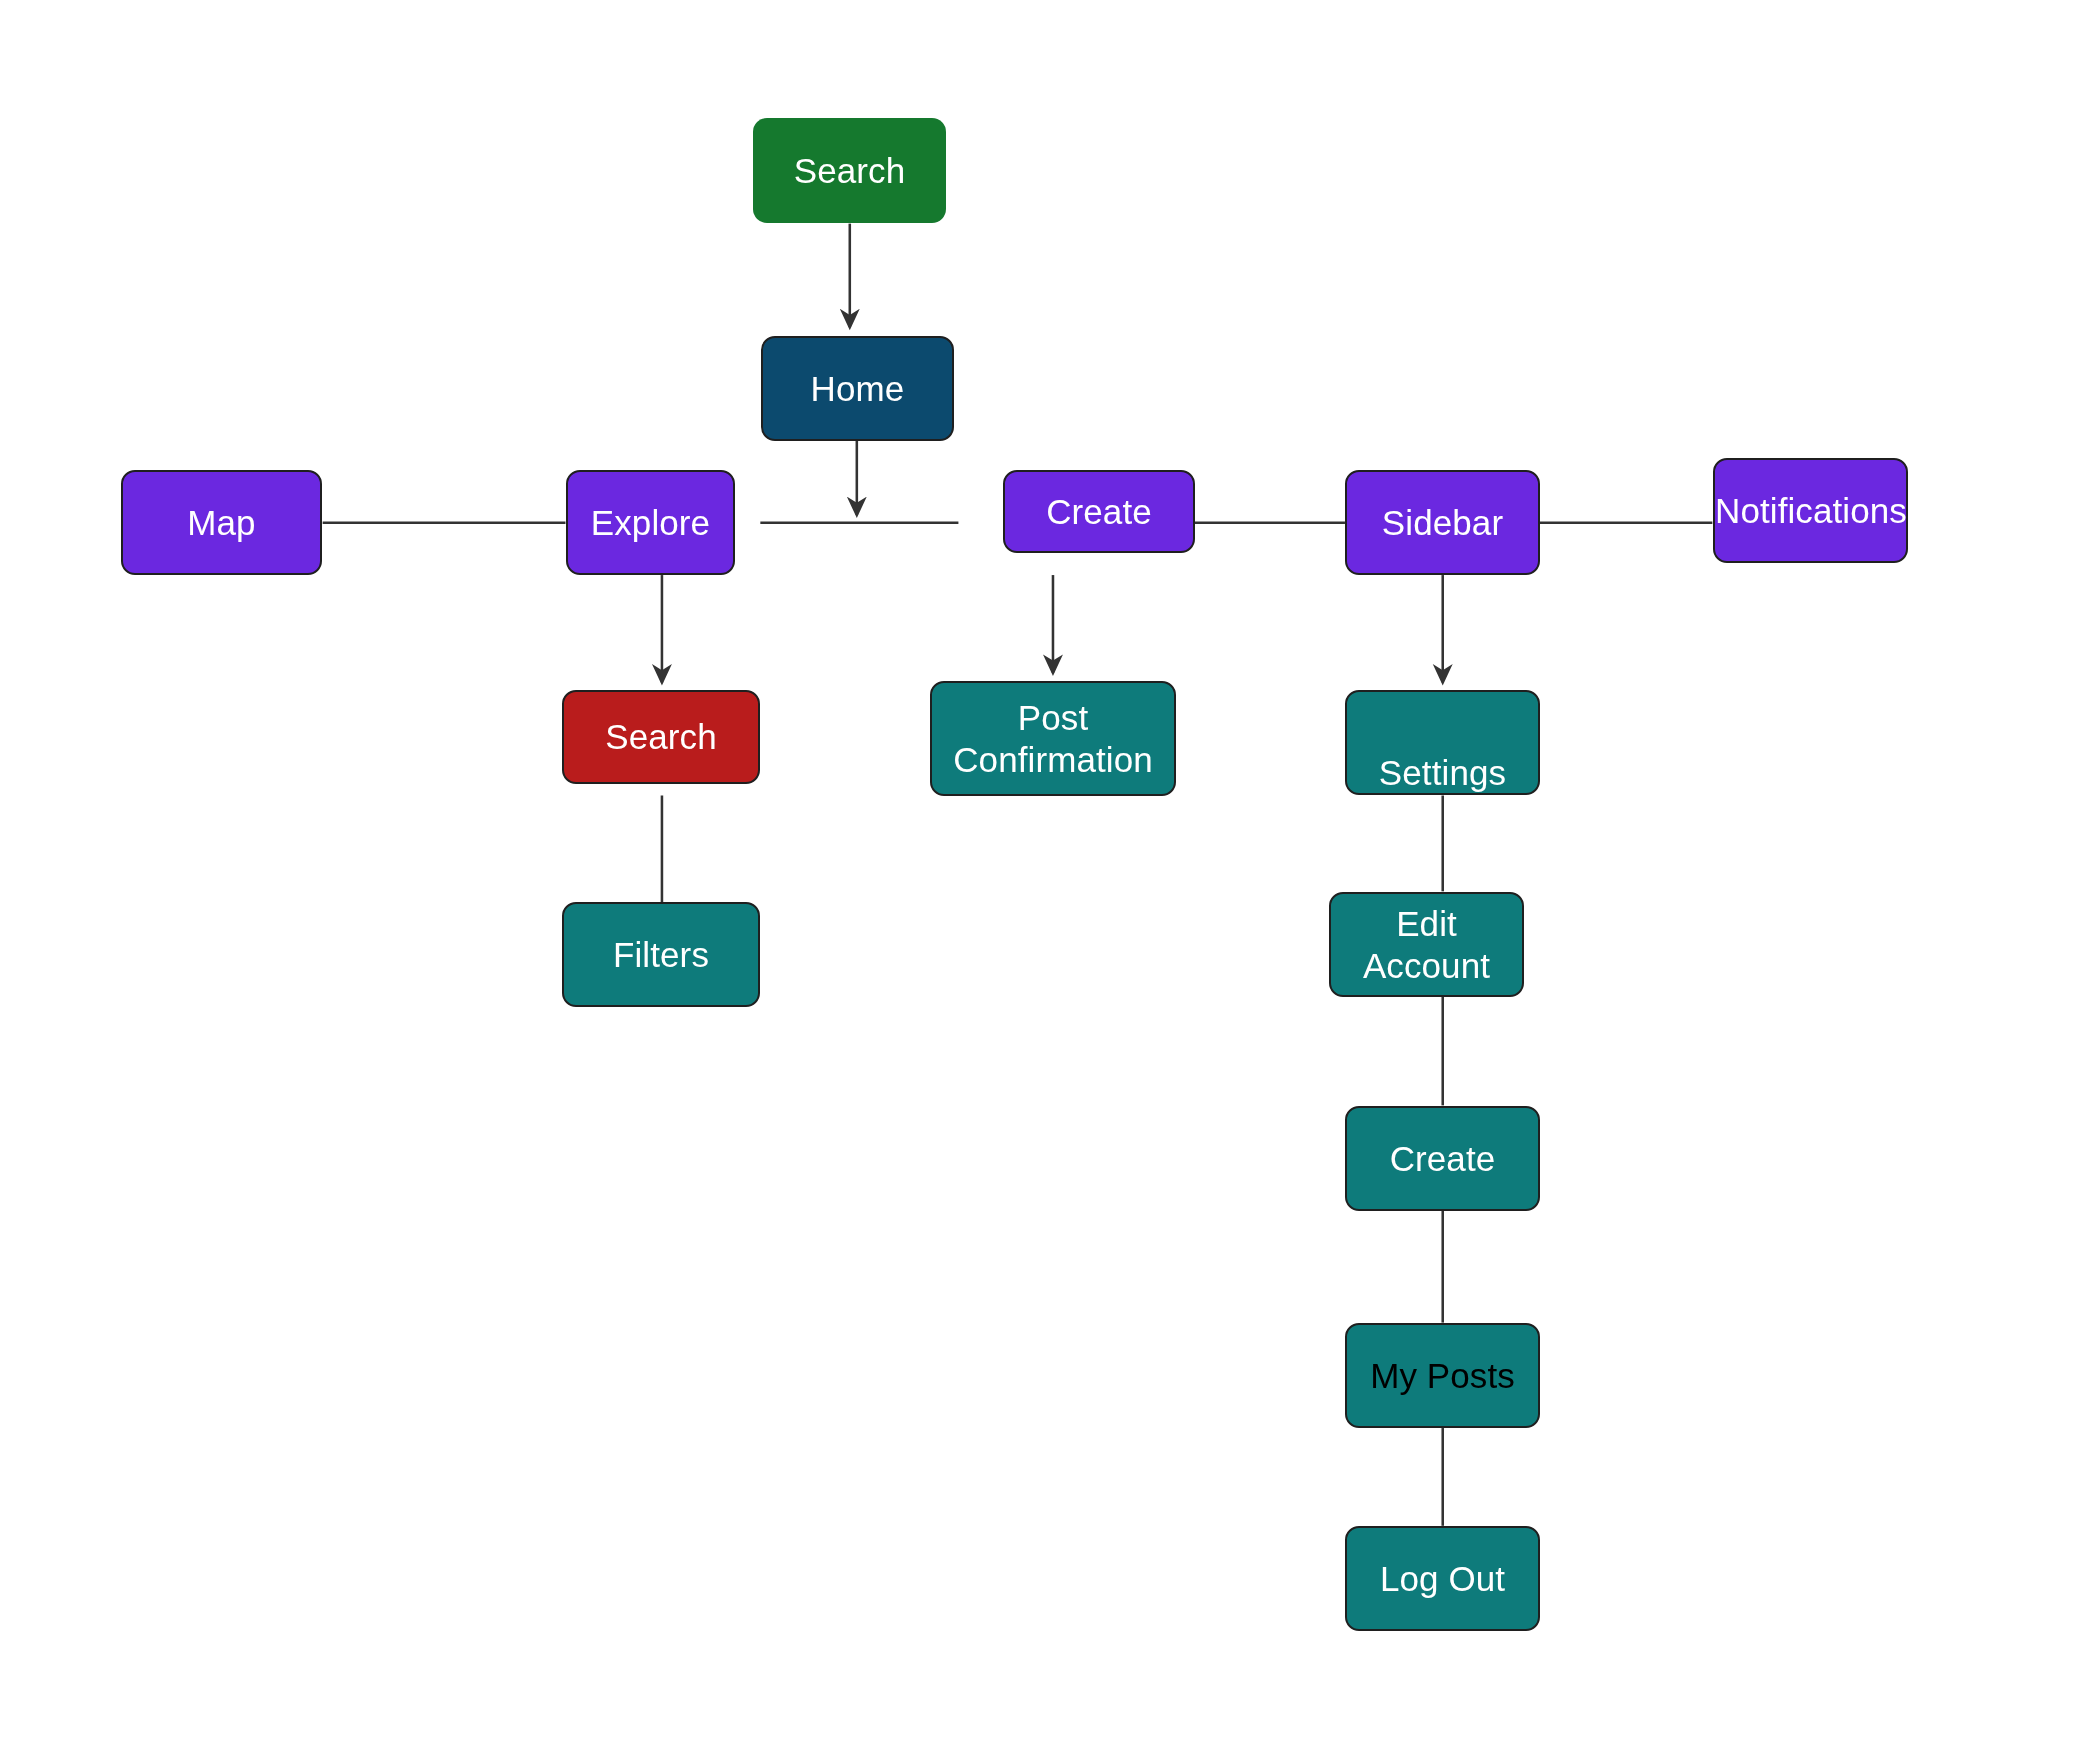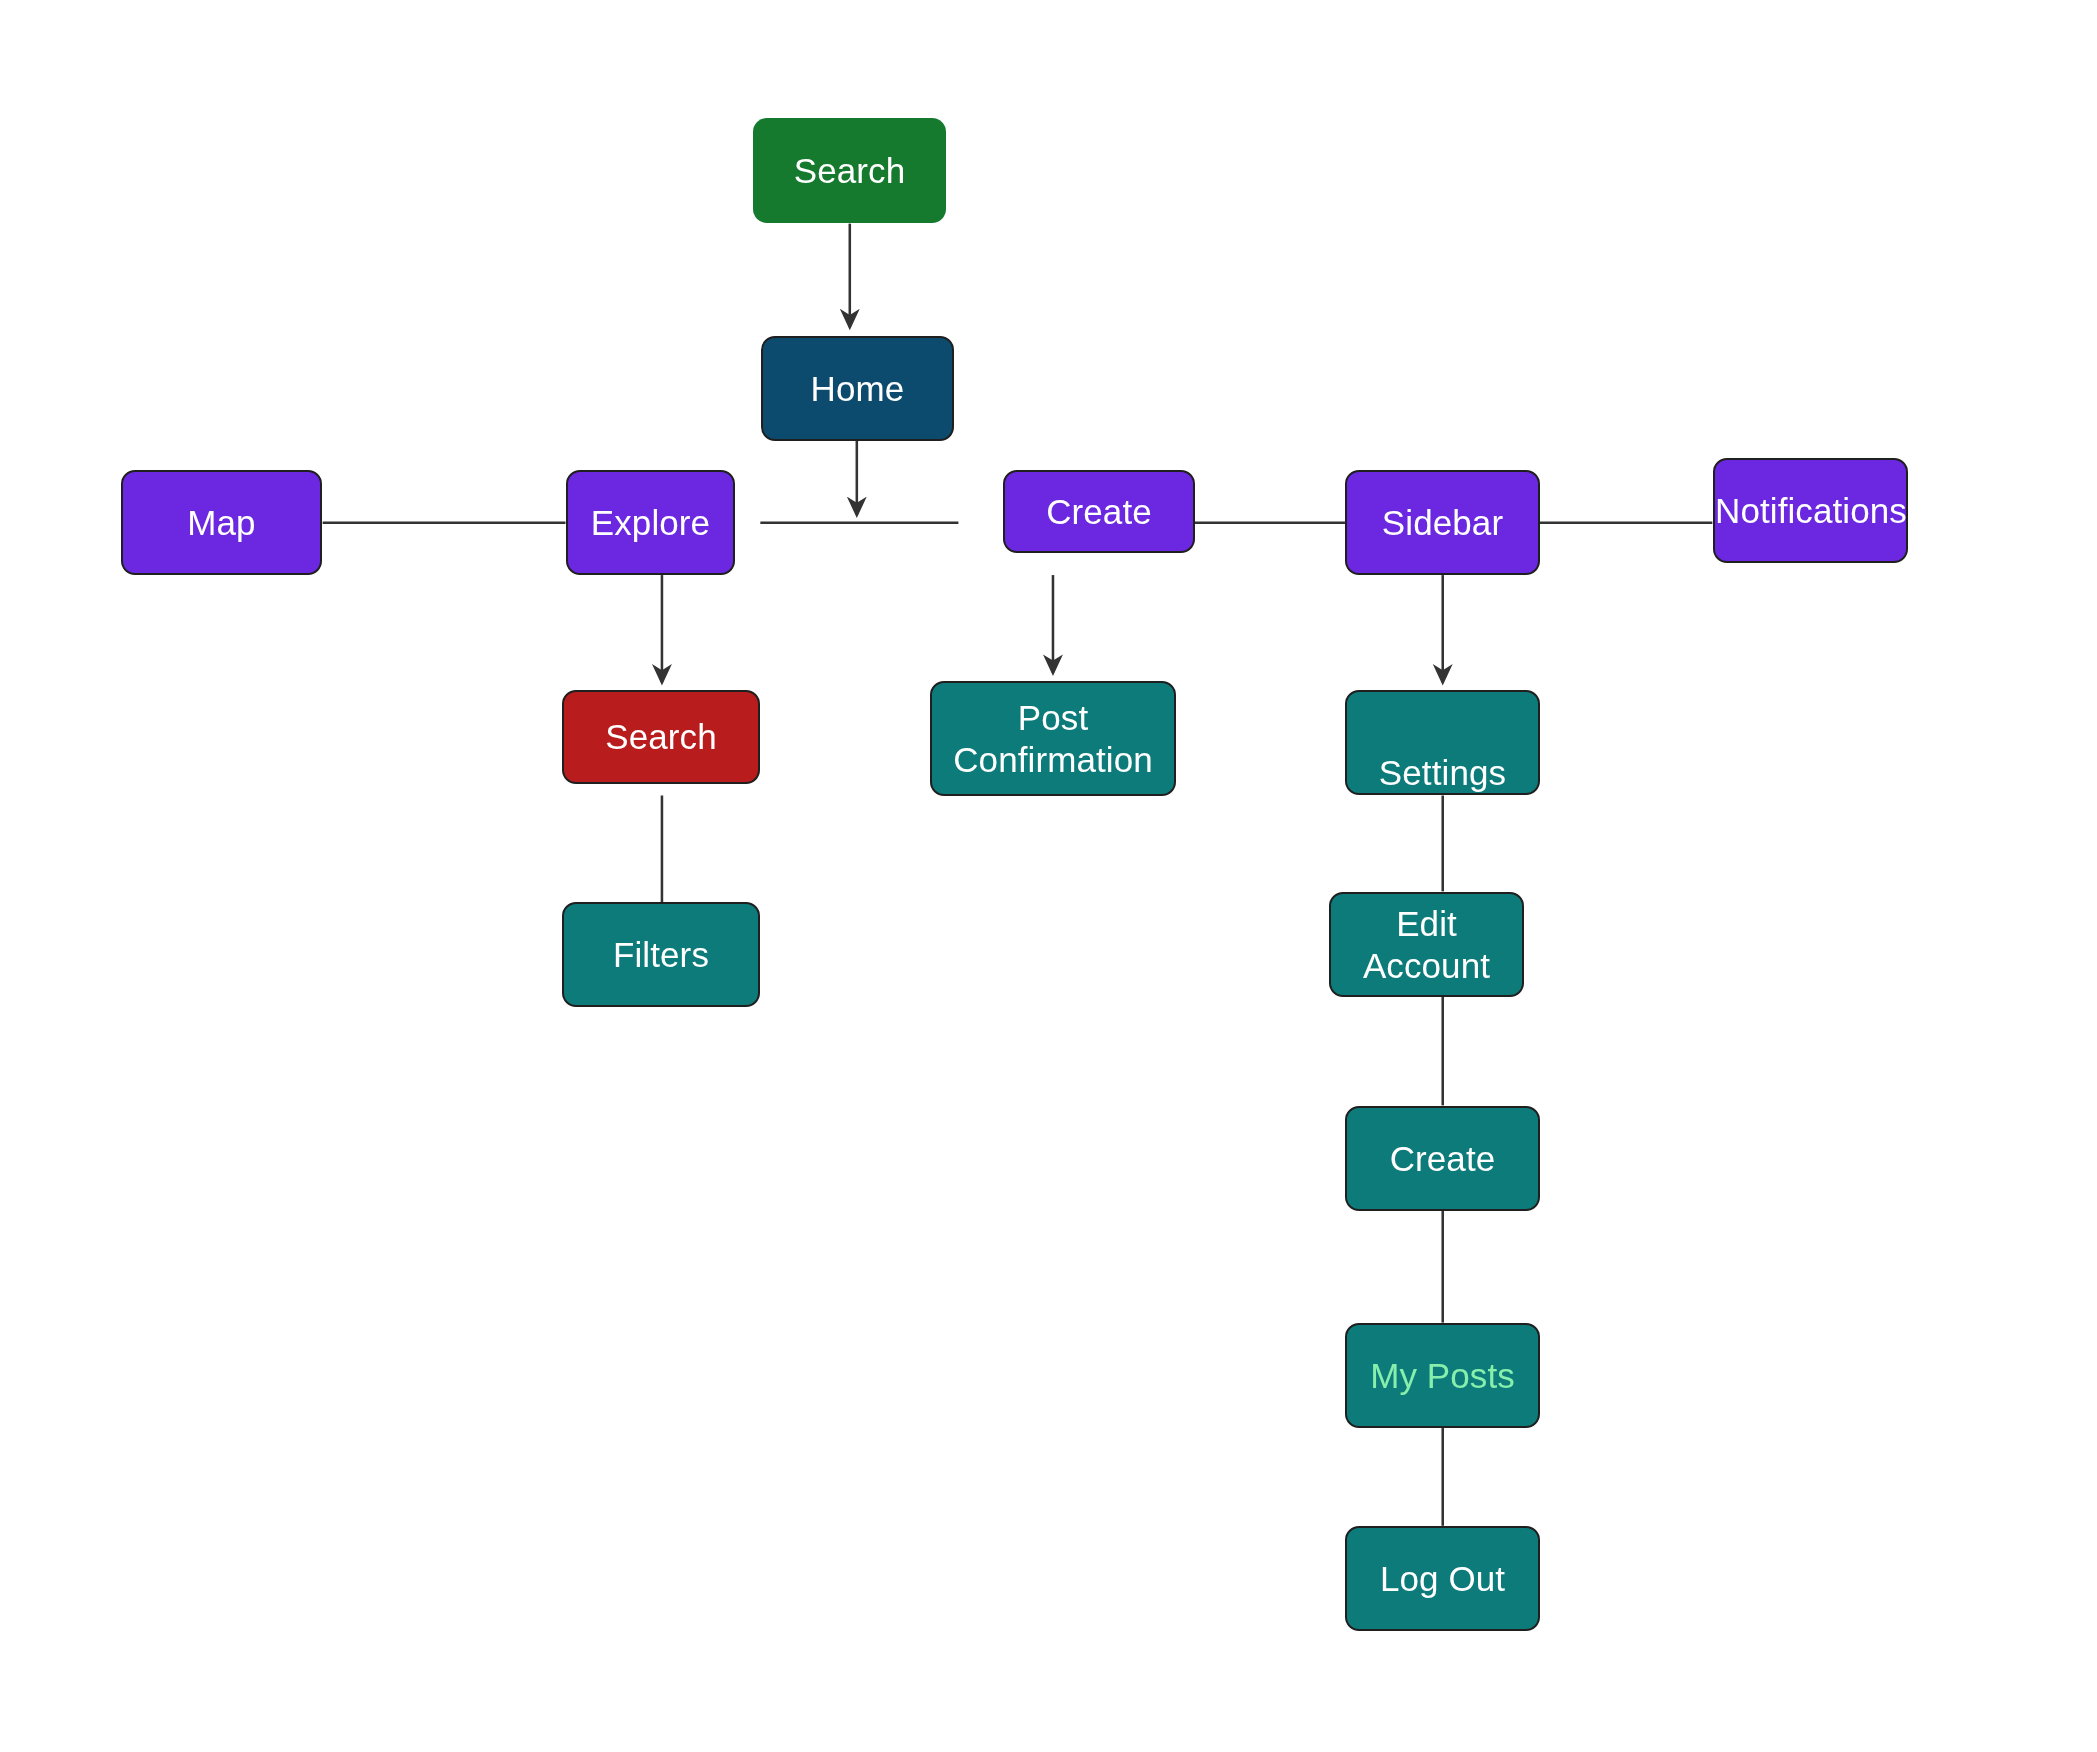--- a/index.html
+++ b/index.html
@@ -90,18 +90,18 @@
       <div class="node bordered" style="left: 1345px; top: 470px; width: 195px; height: 105px; background: rgb(107, 40, 224); color: rgb(255, 255, 255); border-color: rgb(31, 31, 31);"><span class="node-label">Sidebar</span></div>
       <div class="node bordered" style="left: 1713px; top: 458px; width: 195px; height: 105px; background: rgb(107, 40, 224); color: rgb(255, 255, 255); border-color: rgb(31, 31, 31);"><span class="node-label">Notifications</span></div>
       <div class="node bordered" style="left: 562px; top: 690px; width: 198px; height: 94px; background: #b91c1c; color: rgb(255, 255, 255); border-color: rgb(31, 31, 31);"><span class="node-label">Search</span></div>
       <div class="node bordered" style="left: 562px; top: 902px; width: 198px; height: 105px; background: rgb(14, 123, 123); color: rgb(255, 255, 255); border-color: rgb(31, 31, 31);"><span class="node-label">Filters</span></div>
       <div class="node bordered" style="left: 930px; top: 681px; width: 246px; height: 115px; background: rgb(14, 123, 123); color: rgb(255, 255, 255); border-color: rgb(31, 31, 31);"><span class="node-label">Post
 Confirmation</span></div>
       <div class="node bordered" style="left: 1345px; top: 690px; width: 195px; height: 105px; background: rgb(14, 123, 123); color: rgb(255, 255, 255); border-color: rgb(31, 31, 31); align-items: flex-end;"><span class="node-label">Settings</span></div>
       <div class="node bordered" style="left: 1329px; top: 892px; width: 195px; height: 105px; background: rgb(14, 123, 123); color: rgb(255, 255, 255); border-color: rgb(31, 31, 31);"><span class="node-label">Edit
 Account</span></div>
       <div class="node bordered" style="left: 1345px; top: 1106px; width: 195px; height: 105px; background: rgb(14, 123, 123); color: rgb(255, 255, 255); border-color: rgb(31, 31, 31);"><span class="node-label">Create</span></div>
-      <div class="node bordered" style="left: 1345px; top: 1323px; width: 195px; height: 105px; background: rgb(14, 123, 123); color: #86efac; border-color: rgb(31, 31, 31);"><span class="node-label">My Posts</span></div>
+      <div class="node bordered" style="left: 1345px; top: 1323px; width: 195px; height: 105px; background: rgb(14, 123, 123); color: #000000; border-color: rgb(31, 31, 31);"><span class="node-label">My Posts</span></div>
       <div class="node bordered" style="left: 1345px; top: 1526px; width: 195px; height: 105px; background: rgb(14, 123, 123); color: rgb(255, 255, 255); border-color: rgb(31, 31, 31);"><span class="node-label">Log Out</span></div>
     </div>
 
 </div>
 
 
 </body></html>

